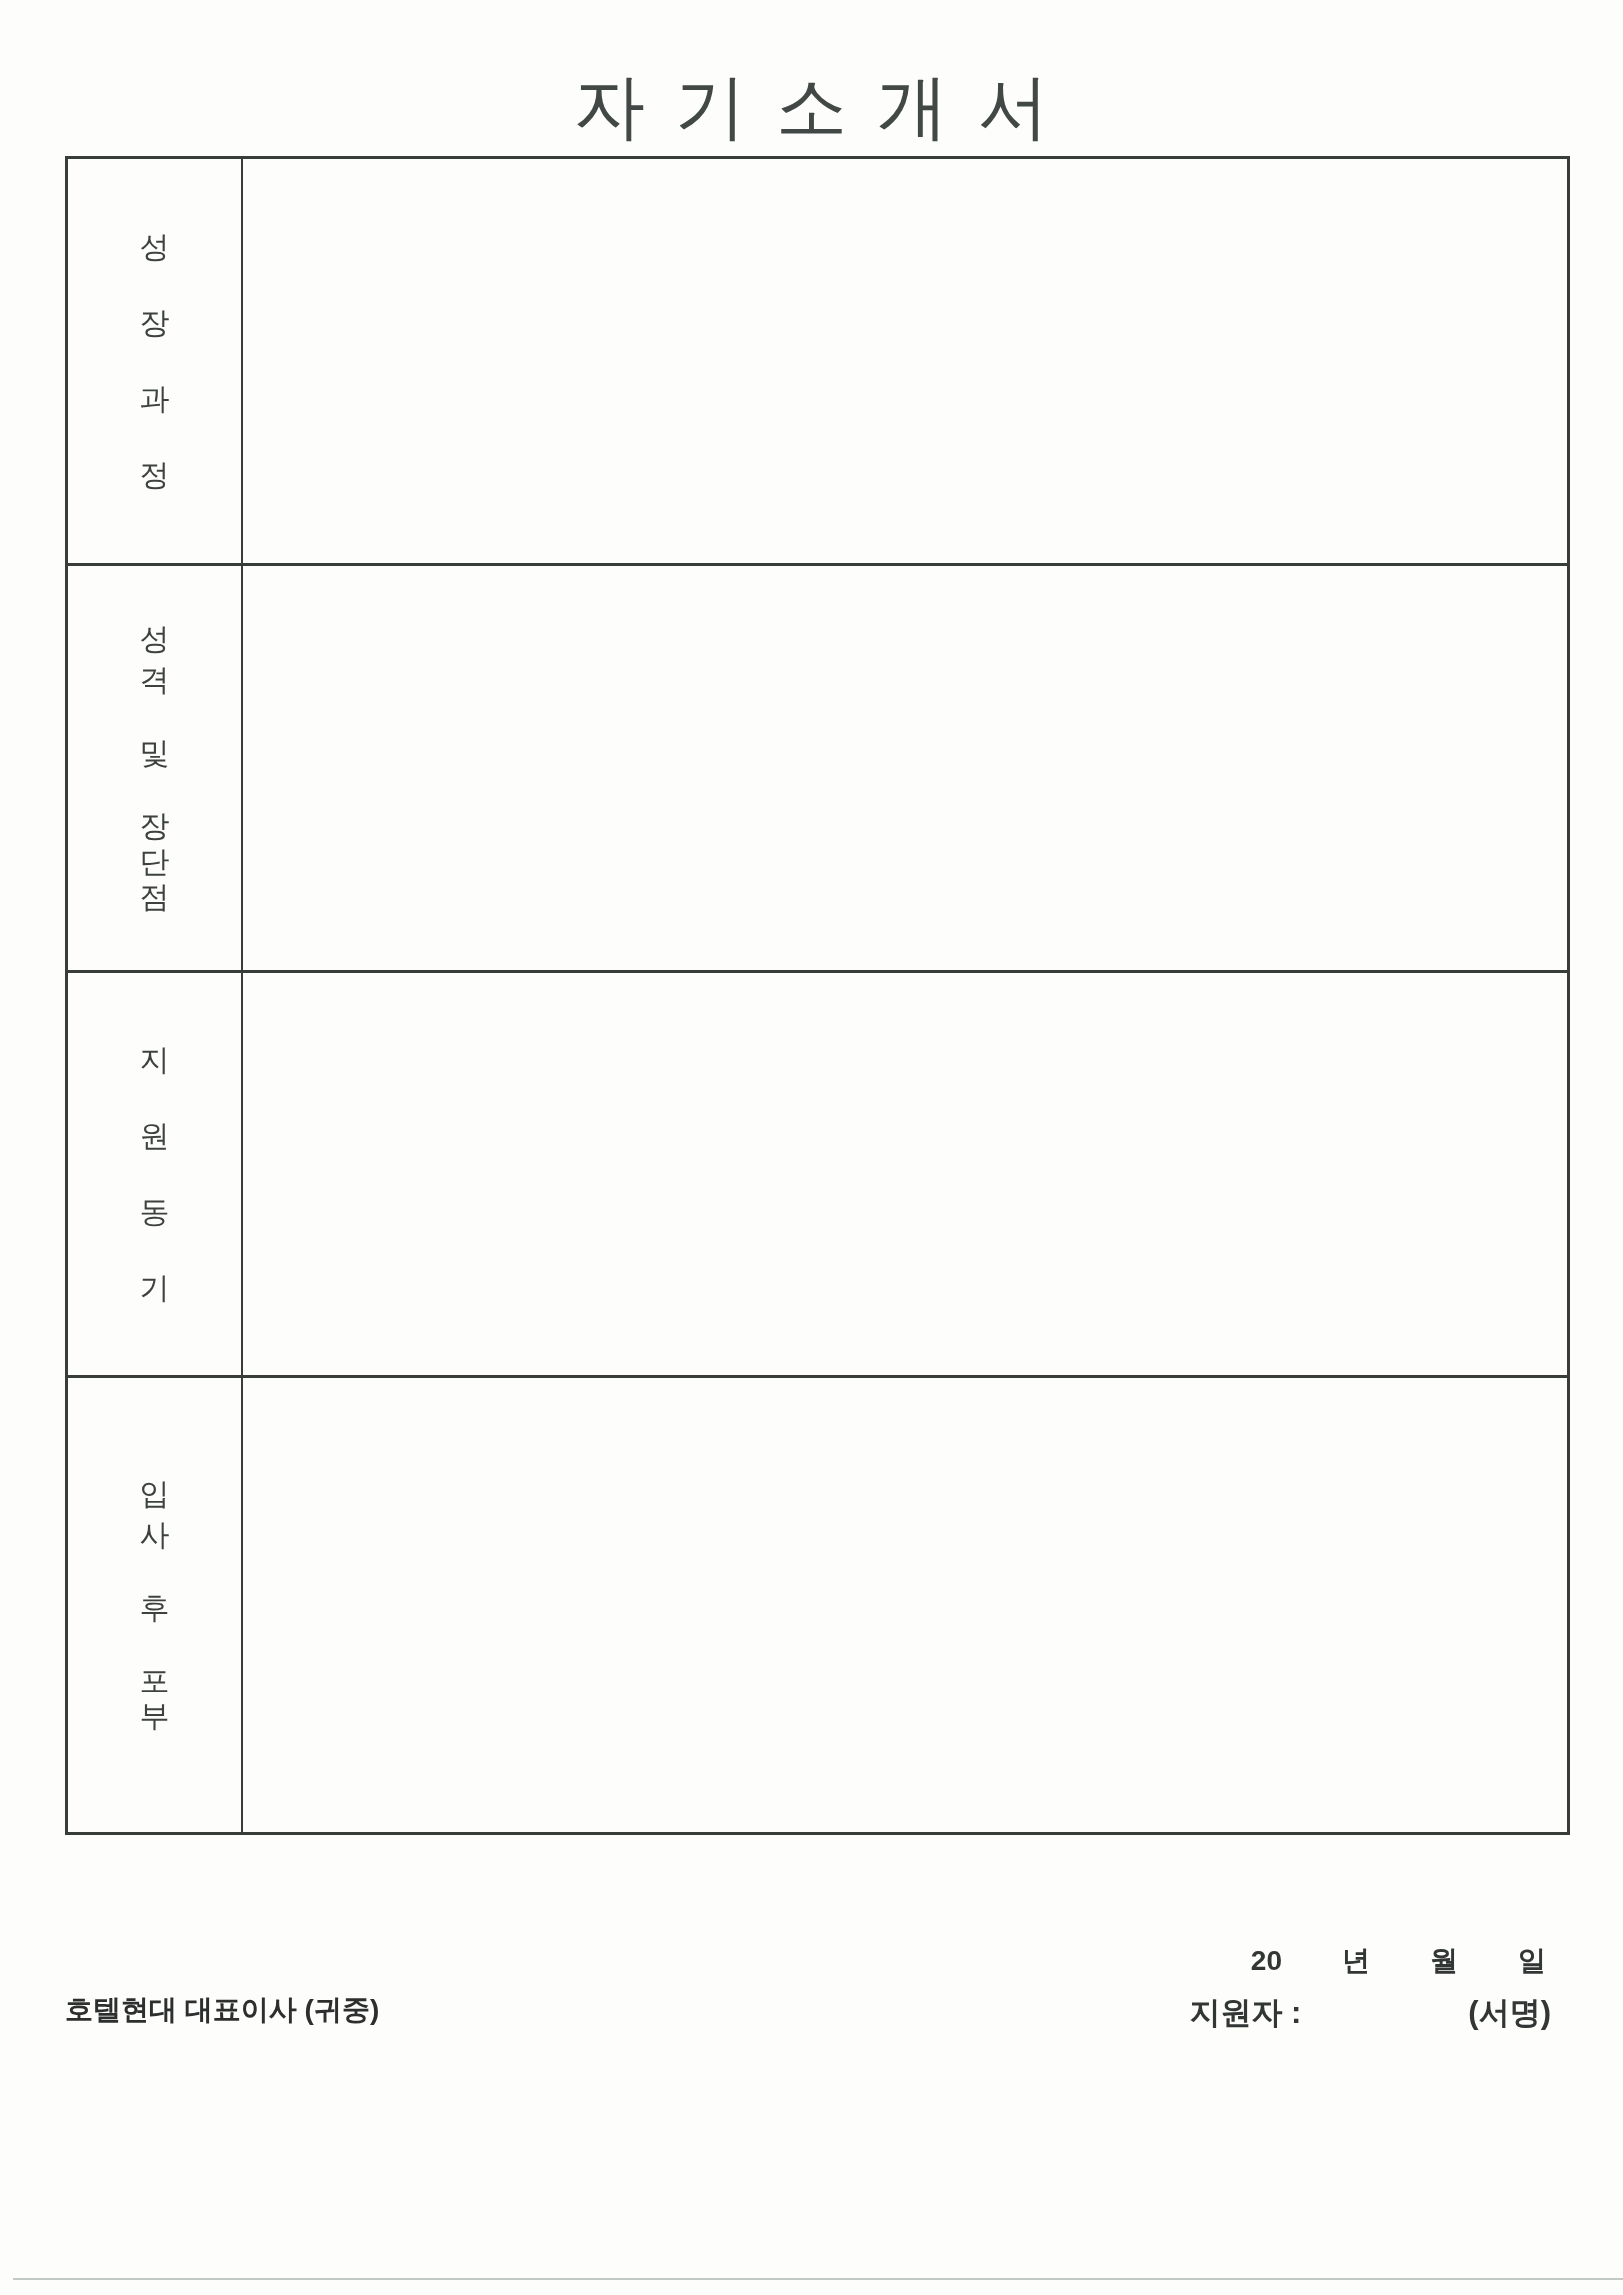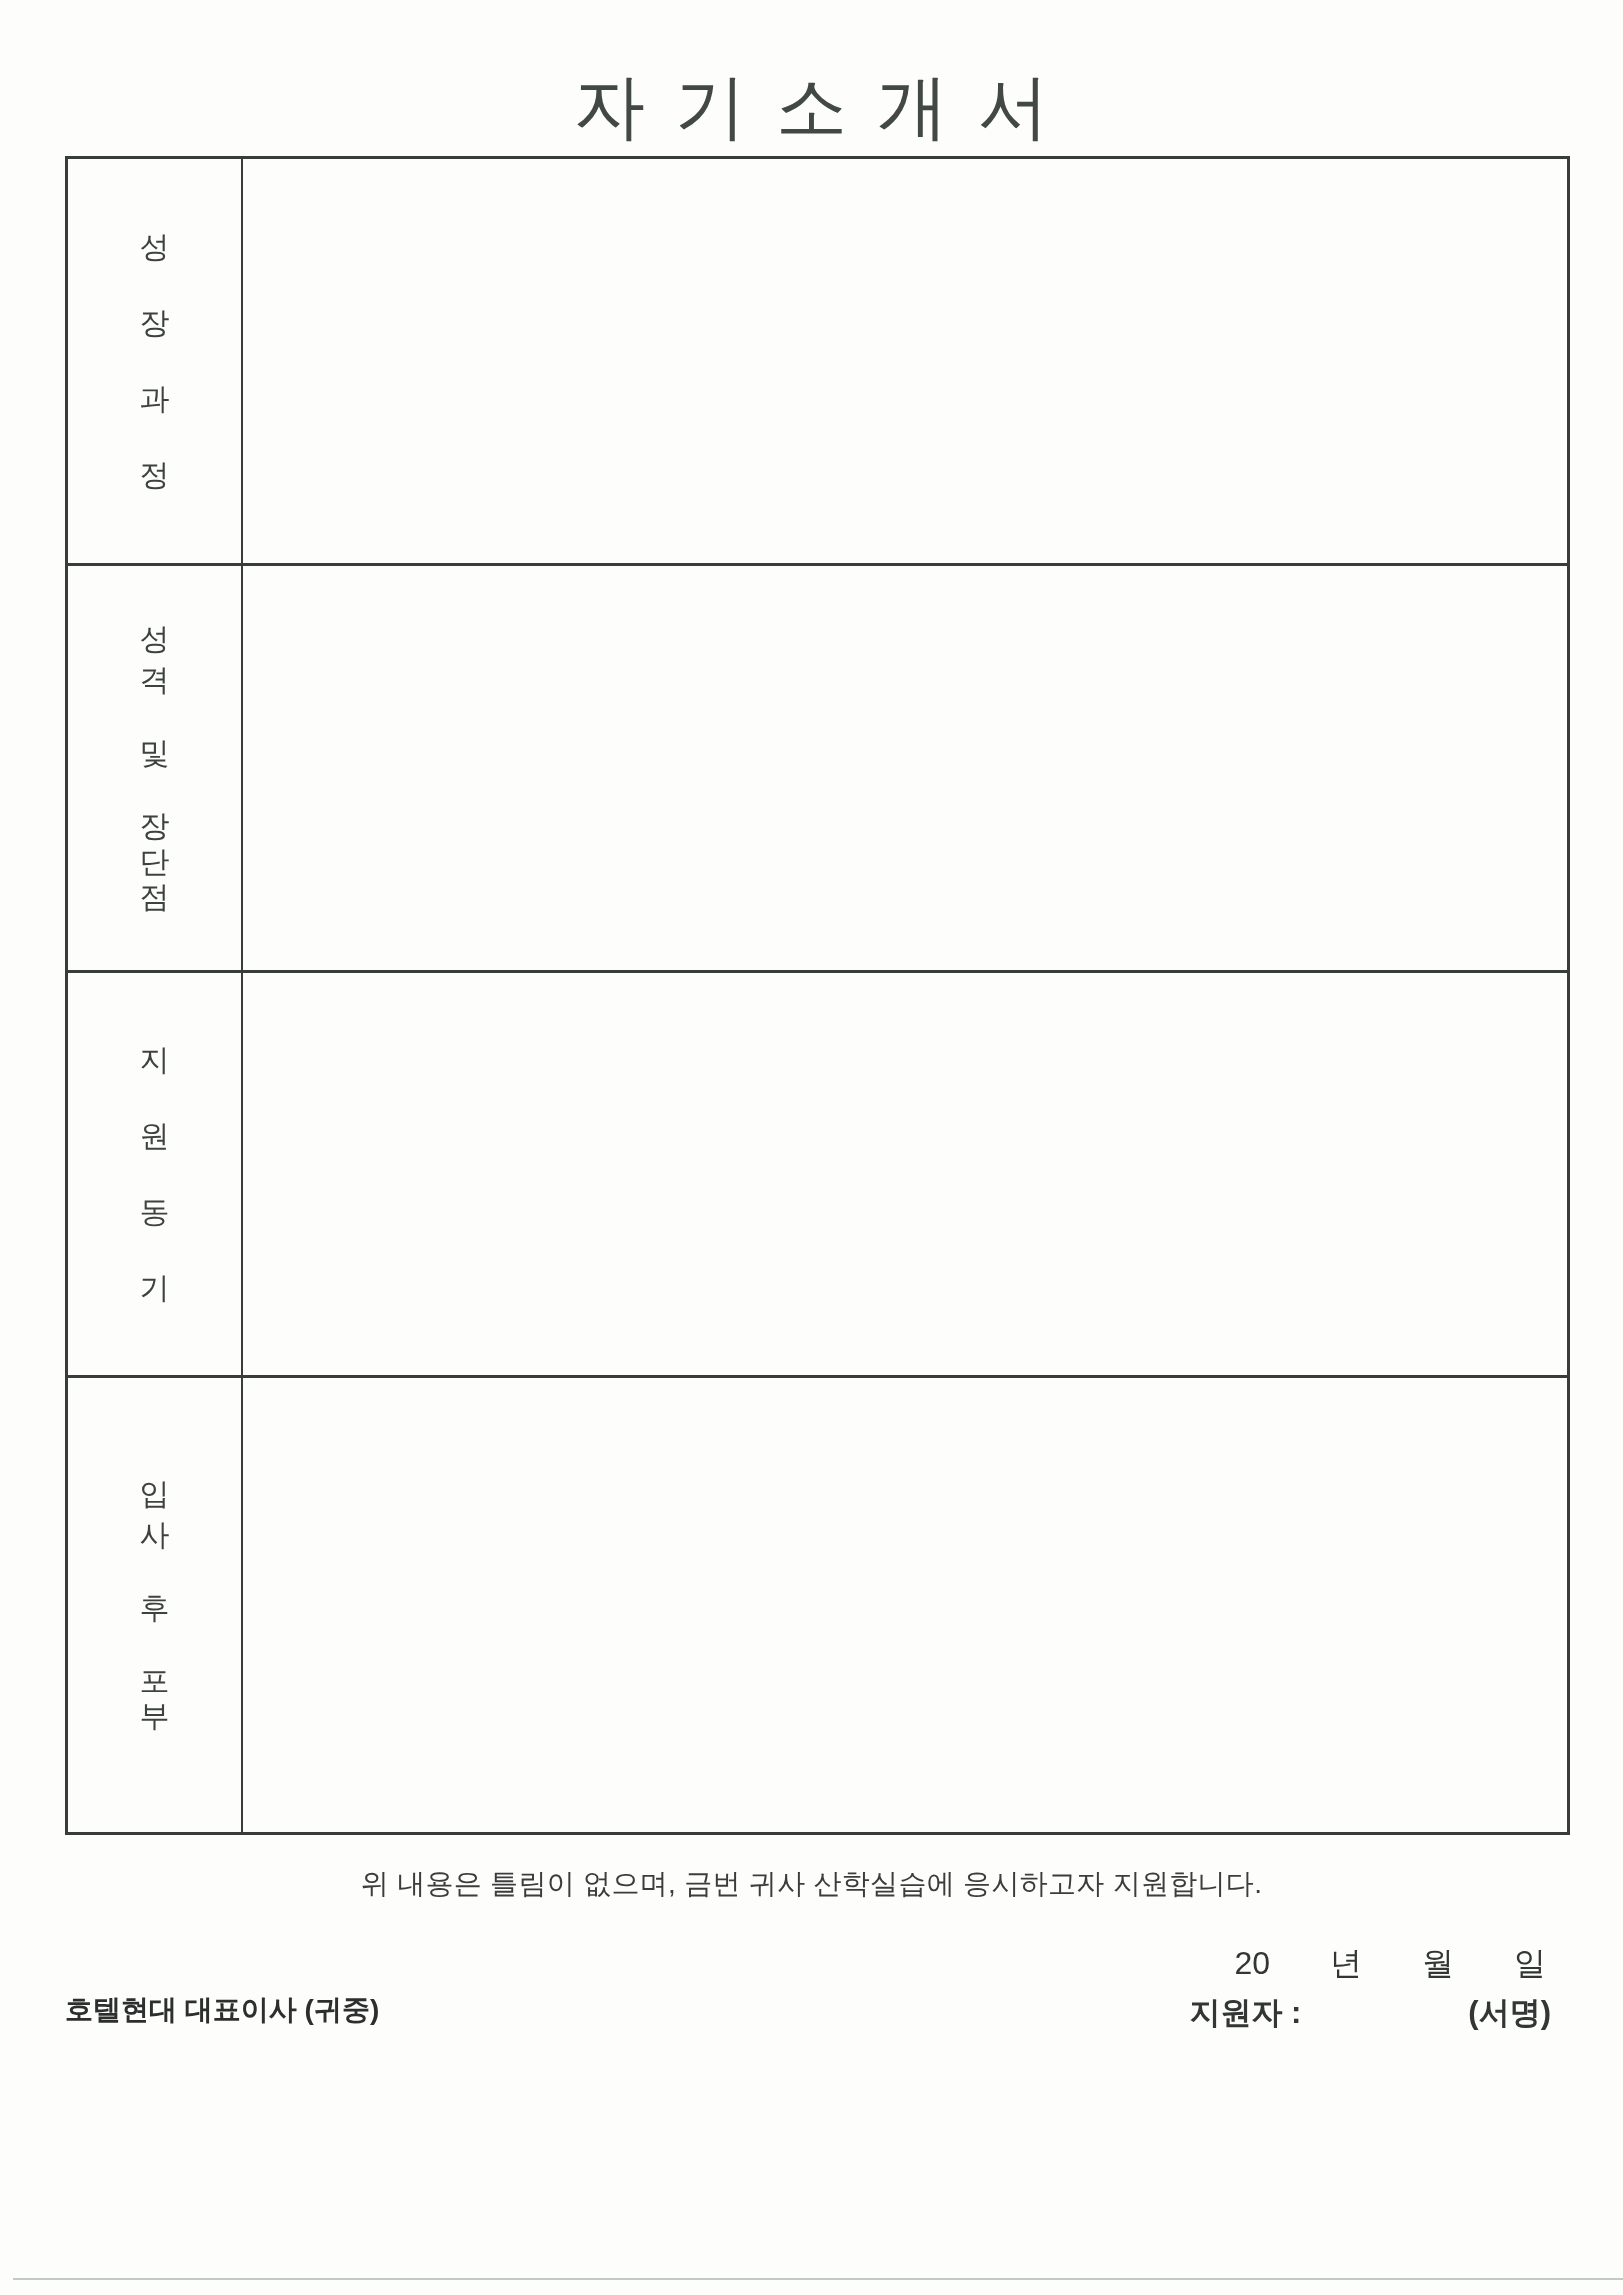--- a/index.html
+++ b/index.html
@@ -70,22 +70,22 @@
     font-size: 28px;
     color: #3c3c3c;
     letter-spacing: 0.3px;
     white-space: nowrap;
   }
   .date-line {
     position: absolute;
     top: 1942px; right: 77px;
     display: flex;
     align-items: baseline;
-    font-size: 32px;
-    font-weight: 400;
+    font-size: 28px;
+    font-weight: 700;
     color: #323634;
     white-space: nowrap;
     text-align: right;
   }
   .date-line .gap { margin-left: 60px; }
   .recipient {
     position: absolute;
     top: 1991px; left: 65px;
     font-size: 28px;
     font-weight: 700;
@@ -159,21 +159,20 @@
         <span class="ch m-sm">사</span>
         <span class="ch m-word">후</span>
         <span class="ch m-word">포</span>
         <span class="ch m-xs">부</span>
       </div>
       <div class="content-cell"></div>
     </div>
 
   </div>
 
-  <div class="declaration">위 내용은 틀림이 없으며, 금번 귀사 산학실습에 응시하고자 지원합니다.</div>
 
   <div class="date-line">
     <span>20</span>
     <span class="gap">년</span>
     <span class="gap">월</span>
     <span class="gap">일</span>
   </div>
 
   <div class="recipient">호텔현대 대표이사 (귀중)</div>
 

